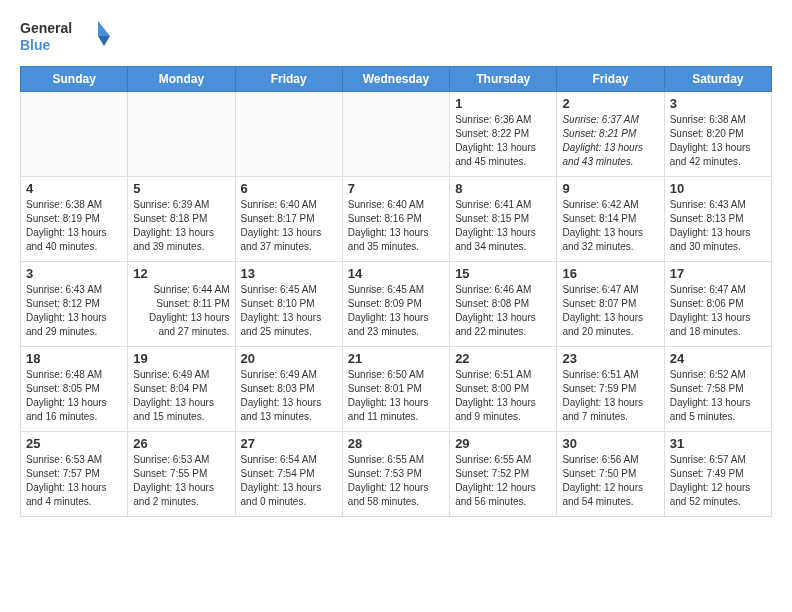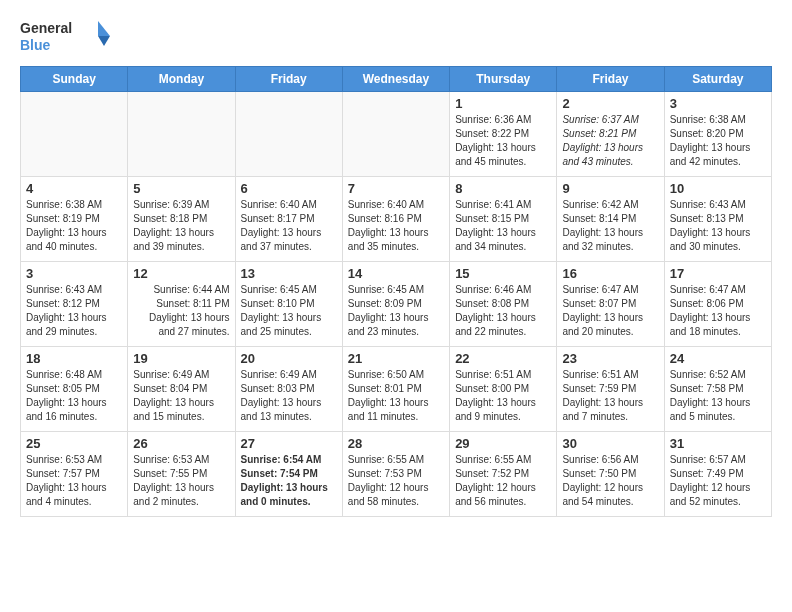--- a/index.html
+++ b/index.html
@@ -300,21 +300,21 @@
           </td>
           <td>
             <span class="day-number">26</span>
             <div class="cell-content" style="white-space: pre-line;">Sunrise: 6:53 AM
 Sunset: 7:55 PM
 Daylight: 13 hours
 and 2 minutes.</div>
           </td>
           <td>
             <span class="day-number">27</span>
-            <div class="cell-content" style="white-space: pre-line; font-weight: bold;">Sunrise: 6:54 AM
+            <div class="cell-content" style="white-space: pre-line;">Sunrise: 6:54 AM
 Sunset: 7:54 PM
 Daylight: 13 hours
 and 0 minutes.</div>
           </td>
           <td>
             <span class="day-number">28</span>
             <div class="cell-content" style="white-space: pre-line;">Sunrise: 6:55 AM
 Sunset: 7:53 PM
 Daylight: 12 hours
 and 58 minutes.</div>

